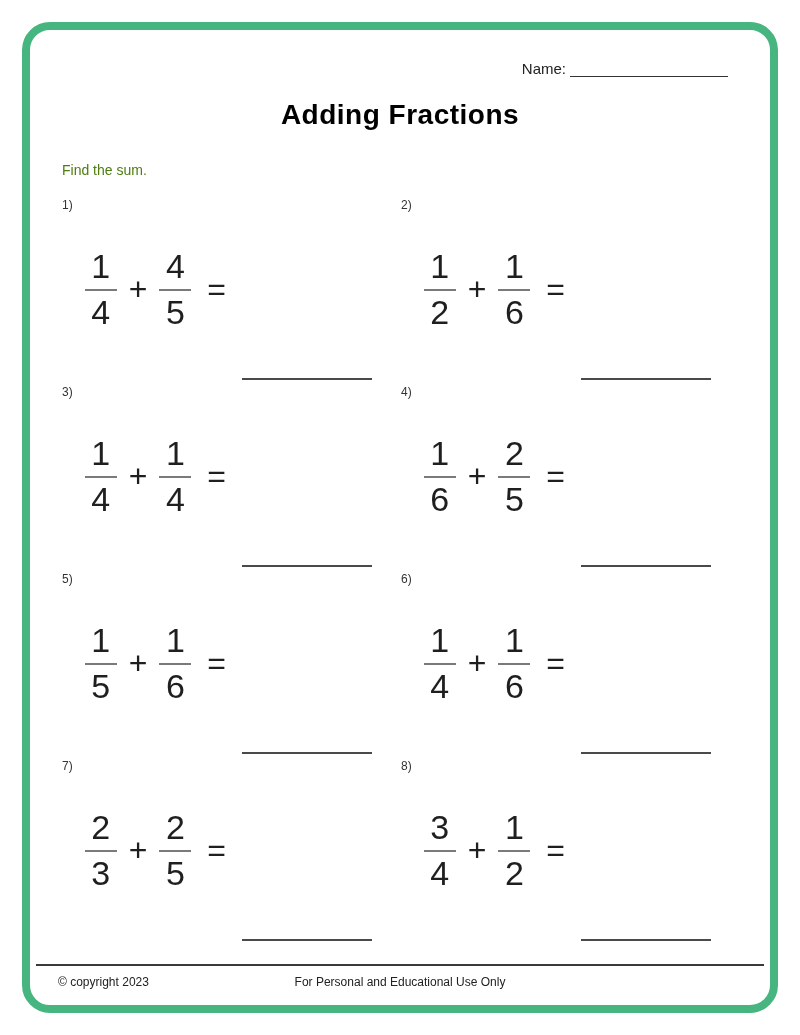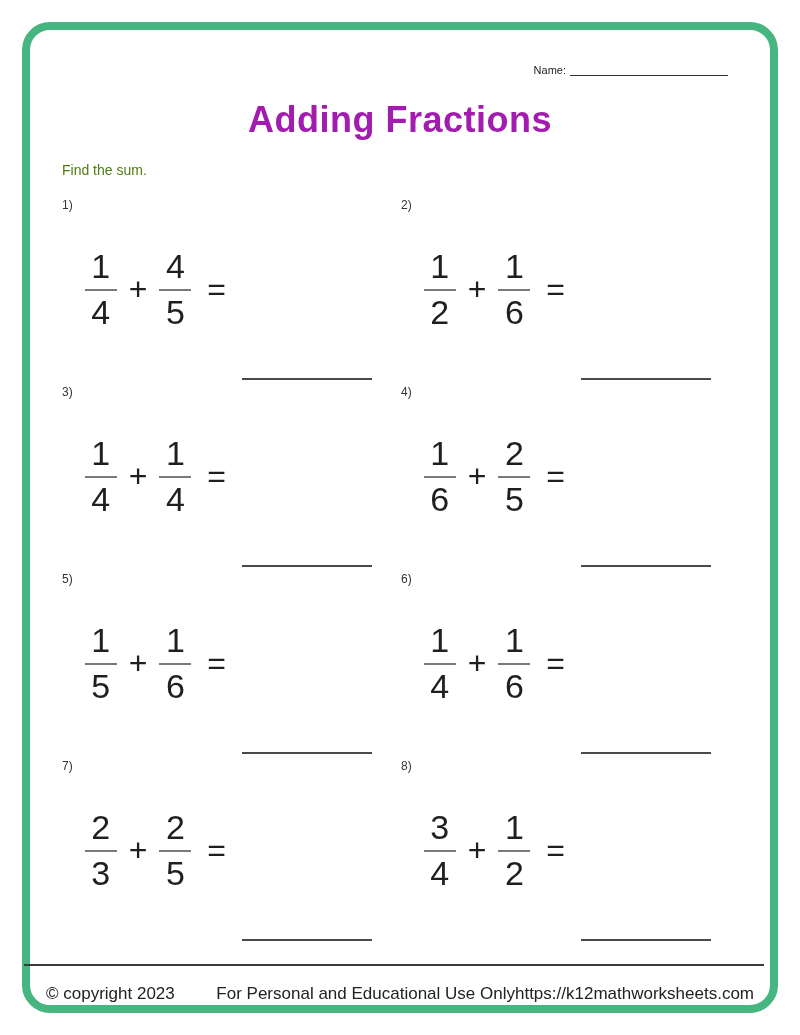--- a/index.html
+++ b/index.html
@@ -14,40 +14,40 @@
   .page-border {
     position: absolute;
     left: 22px; top: 22px; right: 22px; bottom: 22px;
     border: 8px solid #47b57f;
     border-radius: 28px;
     pointer-events: none;
   }
   .name-row {
     position: absolute;
     top: 60px; right: 72px;
-    font-size: 11px;
+    font-size: 15px;
     color: #222;
     display: flex;
     align-items: flex-end;
   }
   .name-line {
     display: inline-block;
     width: 158px;
     border-bottom: 1.5px solid #333;
     height: 16px;
     margin-left: 4px;
   }
   .page-title {
     position: absolute;
     top: 99px; left: 0; right: 0;
     text-align: center;
-    font-size: 36px;
+    font-size: 28px;
     font-weight: bold;
     letter-spacing: 0.5px;
-    color: #a21caf;
+    color: #000000;
   }
   .instruction {
     position: absolute;
     top: 162px; left: 62px;
     font-size: 14px;
     color: #4d7c0f;
   }
   .problems {
     position: absolute;
     top: 196px; left: 62px; right: 60px;
@@ -91,27 +91,27 @@
   .answer-line {
     width: 130px;
     border-bottom: 2px solid #4a4a4a;
     height: 0;
     align-self: flex-end;
     margin-left: 16px;
     margin-bottom: 3px;
   }
   .footer {
     position: absolute;
-    left: 24px; right: 36px; top: 964px;
+    left: 36px; right: 36px; top: 964px;
     border-top: 2px solid #3a3a3a;
-    padding-top: 18px;
+    padding-top: 9px;
     display: grid;
     grid-template-columns: 1fr auto 1fr;
     align-items: center;
-    font-size: 17px;
+    font-size: 12px;
     color: #222;
   }
   .footer-left  { text-align: left; padding-left: 22px; }
   .footer-mid   { text-align: left; }
   .footer-right { text-align: right; padding-right: 10px; }
 </style>
 </head>
 <body>
 
 <div class="page-border"></div>
@@ -261,14 +261,13 @@
     </span>
     <span class="op op-eq">=</span>
     <span class="answer-line"></span>
   </div>
 
 </div>
 
 <div class="footer">
   <span class="footer-left">© copyright 2023</span>
   <span class="footer-mid">For Personal and Educational Use Only</span>
-  <span class="footer-right">https://k12mathworksheets.com</span>
 </div>
 
 </body></html>

